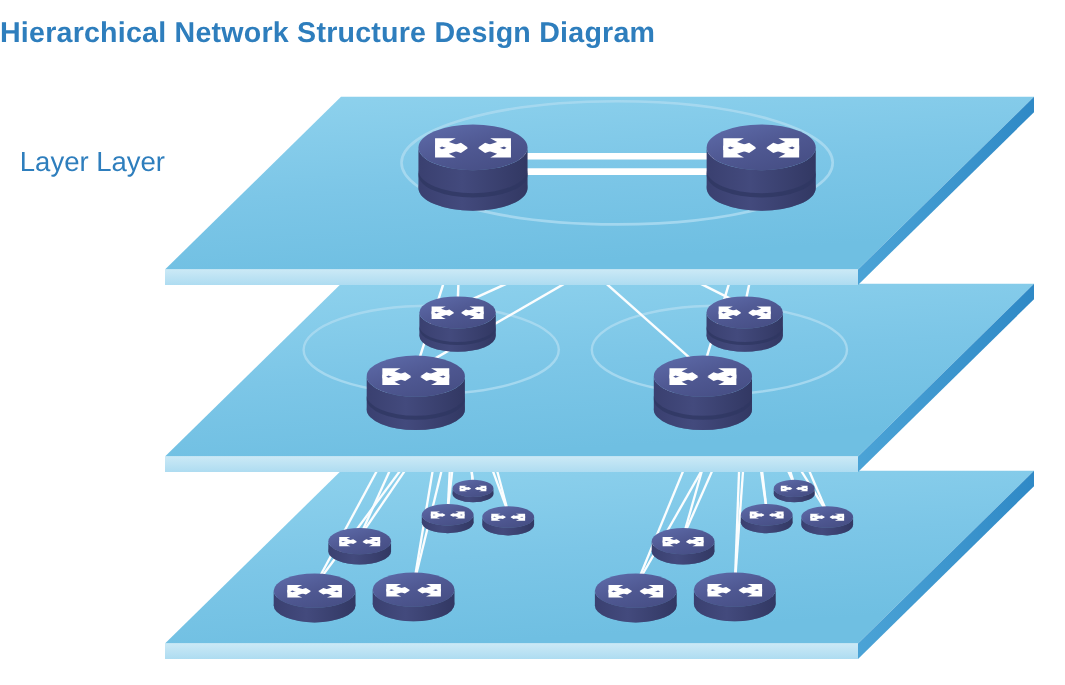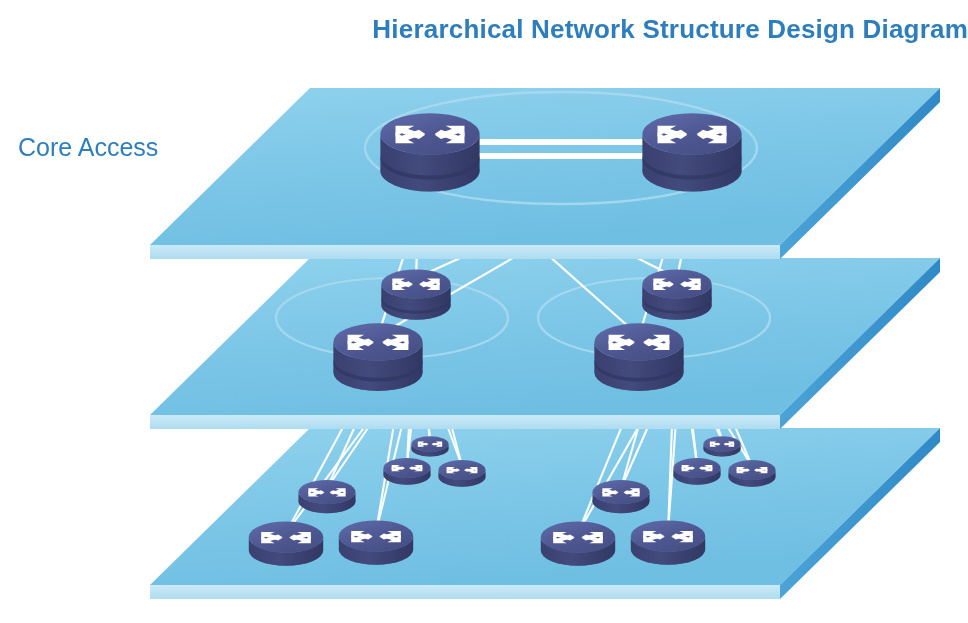--- a/index.html
+++ b/index.html
@@ -6,21 +6,21 @@
   body{
     width:968px;height:623px;
     background:#ffffff;
     font-family:"Liberation Sans", sans-serif;
     overflow:hidden;
     position:relative;
   }
   #diagram-root{position:absolute;inset:0;}
   .title{
     position:absolute;left:0;top:14px;width:968px;
-    text-align:right;
+    text-align:left;
     font-size:26px;font-weight:bold;
     color:#2e7ebd;
     letter-spacing:0.2px;
     white-space:nowrap;
   }
   .layer-label{
     position:absolute;
     font-size:25px;
     color:#2e7ebd;
     line-height:1.08;
@@ -31,21 +31,21 @@
   #label-access{left:18px;top:470px;}
   svg#scene{position:absolute;left:0;top:0;width:968px;height:623px;}
 </style>
 </head>
 <body>
 
 <div id="diagram-root">
 
   <div class="title">Hierarchical Network Structure Design Diagram</div>
 
-  <div class="layer-label" id="label-core">Core Access</div>
+  <div class="layer-label" id="label-core">Layer Layer</div>
 
   <svg id="scene" viewBox="0 0 968 623">
     <defs>
       <linearGradient id="planeGrad" x1="0" y1="0" x2="0.35" y2="1">
         <stop offset="0%" stop-color="#8fd2ed"></stop>
         <stop offset="55%" stop-color="#7cc6e7"></stop>
         <stop offset="100%" stop-color="#6fbfe2"></stop>
       </linearGradient>
       <linearGradient id="frontGrad" x1="0" y1="0" x2="0" y2="1">
         <stop offset="0%" stop-color="#cbe9f6"></stop>

